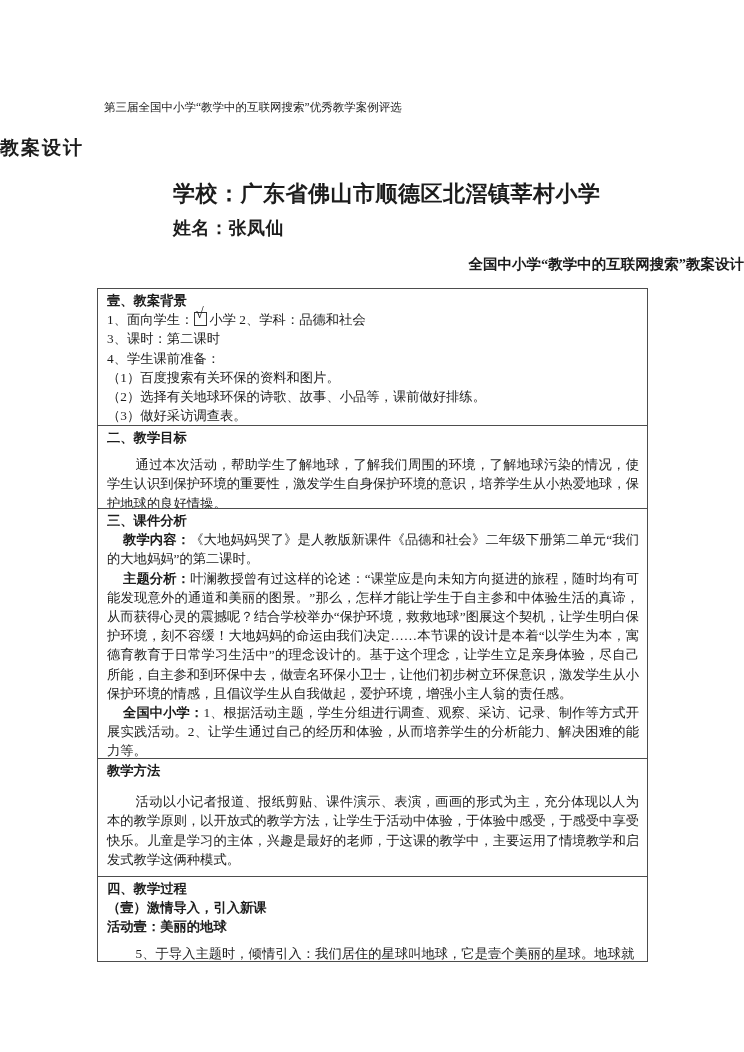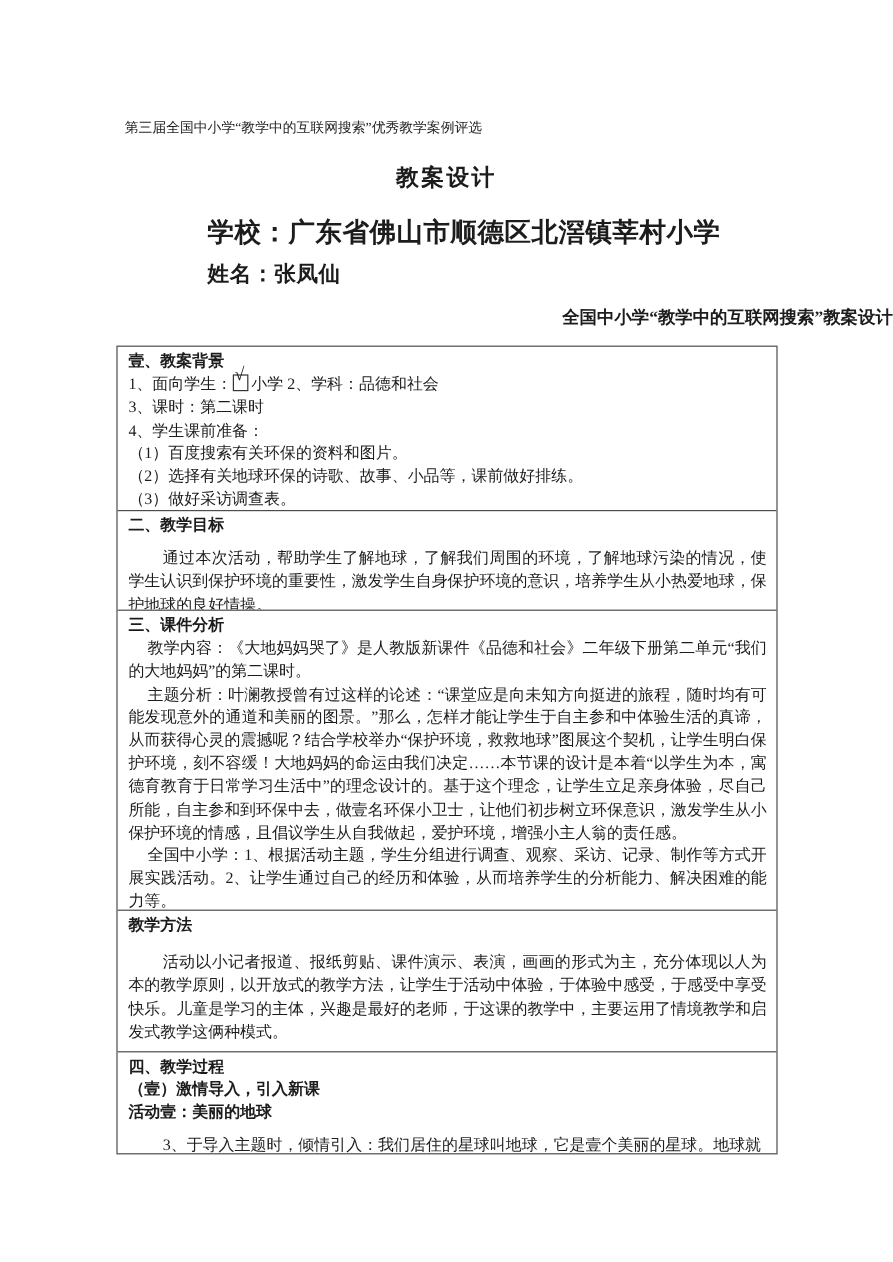--- a/index.html
+++ b/index.html
@@ -12,21 +12,21 @@
     overflow:hidden;
   }
   p { margin:0; }
   .contest-header {
     position:absolute; left:104px; top:99px;
     font-size:11.5px; line-height:16px;
     color:#222;
   }
   .doc-title {
     position:absolute; left:0; top:135px; width:100%;
-    text-align:center;
+    text-align:left;
     font-size:19px; font-weight:bold; letter-spacing:2px;
   }
   .school-line {
     position:absolute; left:173px; top:179px;
     font-size:22px; font-weight:bold; letter-spacing:0.5px;
   }
   .teacher-line {
     position:absolute; left:173px; top:216px;
     font-size:18px; font-weight:bold; letter-spacing:0.5px;
   }
@@ -49,21 +49,21 @@
     padding:2px 8px 0 9px;
     overflow:hidden;
   }
   .doc-table section + section { border-top:1px solid #4d4d4d; }
   .row-1 { height:136px; }
   .row-2 { height:83px; }
   .row-3 { height:250px; }
   .row-4 { height:118px; }
   .row-5 { height:85px; }
   .h { font-weight:bold; }
-  .b { font-weight:normal;padding-left:16px; }
+  .b { font-weight:bold;padding-left:16px; }
   .indent { text-indent:2.15em;margin-top:8px; }
   .row-4 .indent { margin-top:13px;font-family:Liberation Mono, monospace; }
   .row-5 .indent { margin-top:7px; }
   .cb {
     display:inline-block;
     width:11px; height:12px;
     border:1px solid #333;
     position:relative;
     vertical-align:-2px;
     margin:0 2px 0 1px;
@@ -115,17 +115,17 @@
 
     <section class="row-4">
       <p class="h">教学方法</p>
       <p class="indent">活动以小记者报道、报纸剪贴、课件演示、表演，画画的形式为主，充分体现以人为本的教学原则，以开放式的教学方法，让学生于活动中体验，于体验中感受，于感受中享受快乐。儿童是学习的主体，兴趣是最好的老师，于这课的教学中，主要运用了情境教学和启发式教学这俩种模式。</p>
     </section>
 
     <section class="row-5">
       <p class="h">四、教学过程</p>
       <p class="h">（壹）激情导入，引入新课</p>
       <p class="h">活动壹：美丽的地球</p>
-      <p class="indent">3、于导入主题时，倾情引入：我们居住的星球叫地球，它是壹个美丽的星球。地球就</p>
+      <p class="indent">5、于导入主题时，倾情引入：我们居住的星球叫地球，它是壹个美丽的星球。地球就</p>
     </section>
 
   </div>
 </div>
 
 </body></html>

